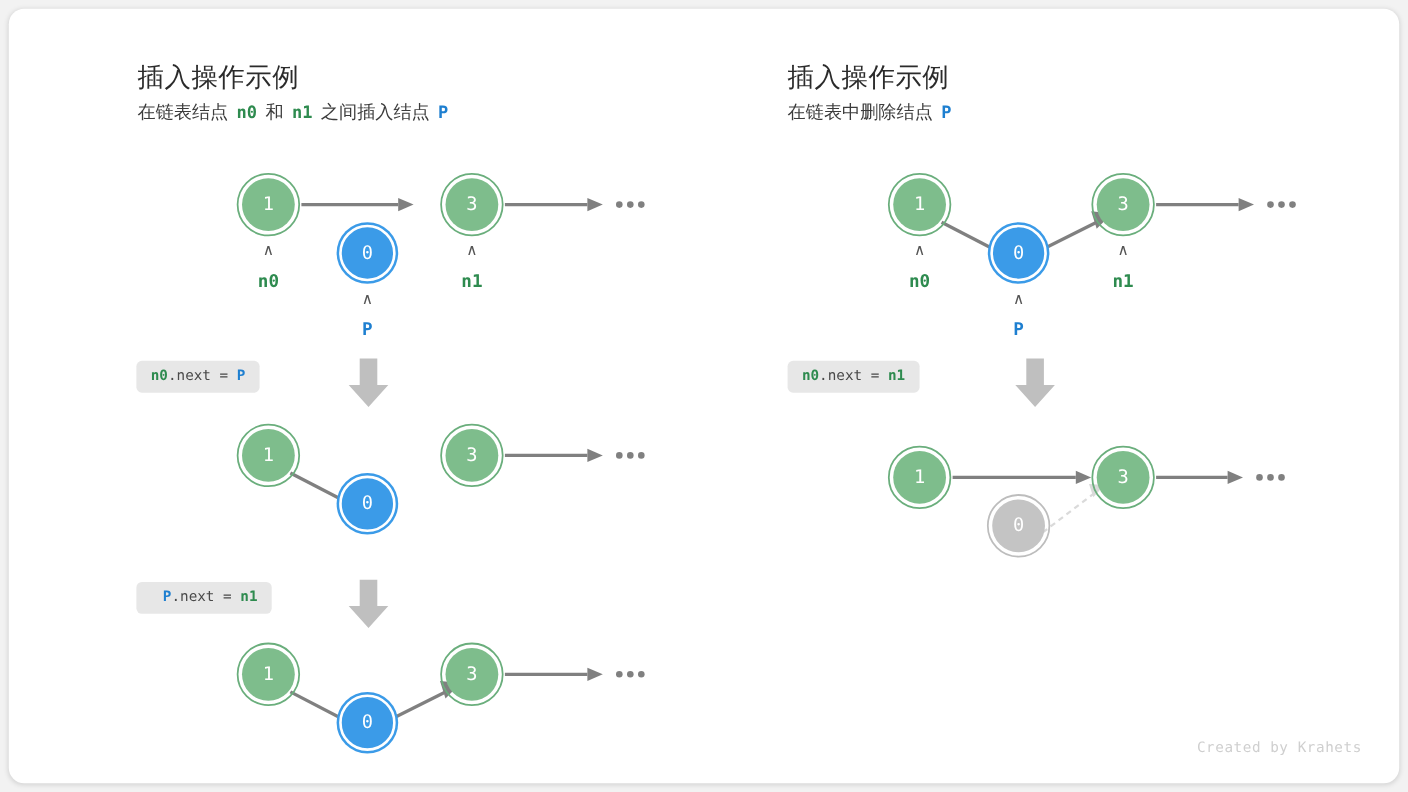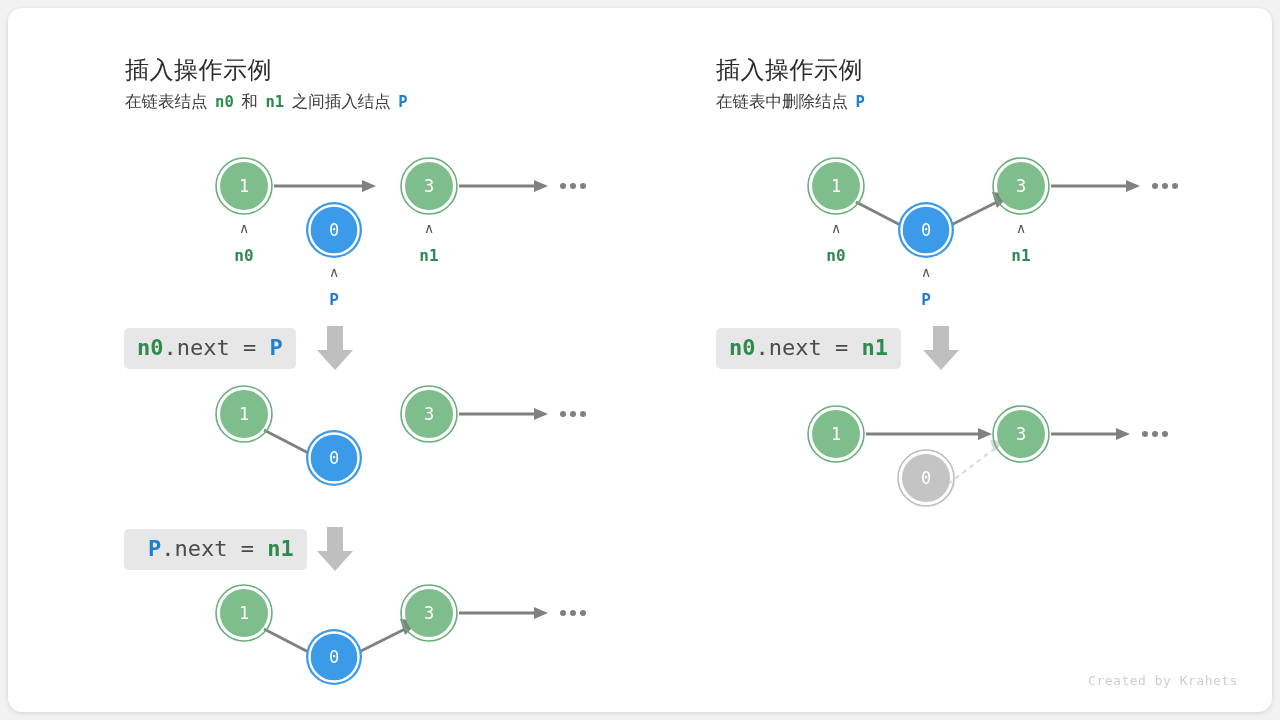--- a/index.html
+++ b/index.html
@@ -38,21 +38,21 @@
   }
   .g{color:#2e8b4f;}
   .b{color:#1e7fd0;}
 
   .codebox{
     position:absolute;
     background:#e7e7e7;
     border-radius:5px;
     padding:6px 13px 7px 13px;
     font-family:"DejaVu Sans Mono", monospace;
-    font-size:22px;
+    font-size:13px;
     color:#4a4a4a;
     white-space:nowrap;
     line-height:1.25;
   }
   .codebox b{font-weight:bold;}
   .codebox .g{color:#2e8b4f;}
   .codebox .b{color:#1e7fd0;}
 
   .svgwrap{position:absolute;}
   svg{display:block;overflow:visible;}

